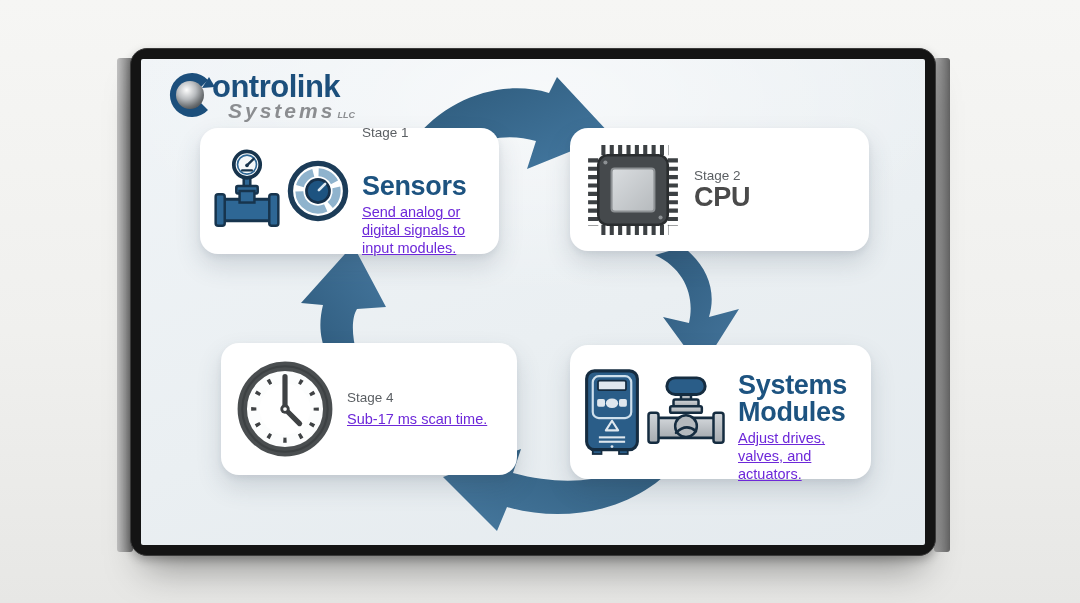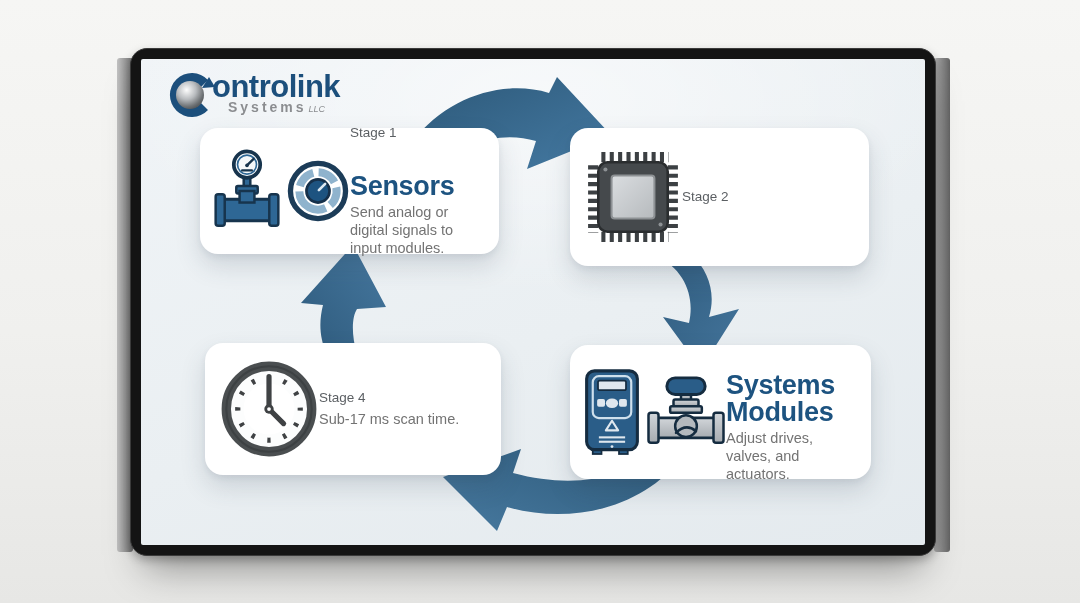--- a/index.html
+++ b/index.html
@@ -24,40 +24,40 @@
     position:relative;width:100%;height:100%;border-radius:2px;overflow:hidden;
     background:linear-gradient(160deg,#f0f4f7 0%,#eaeff2 55%,#e4eaee 100%);
   }
   .screen-glare{position:absolute;inset:0;pointer-events:none;
     background:radial-gradient(120% 90% at 50% 8%,rgba(255,255,255,.55) 0%,rgba(255,255,255,0) 45%);}
   
   .logo{position:absolute;left:22px;top:8px;display:flex;align-items:flex-start;z-index:3;}
   .logo-text{display:flex;flex-direction:column;margin-left:-7px;margin-top:4px;}
   .brand-main{font-size:31px;font-weight:bold;color:#1c4f7c;letter-spacing:-.5px;line-height:1;}
   .brand-sub-row{display:flex;align-items:baseline;padding-left:16px;margin-top:-2px;}
-  .brand-sub{font-size:14px;font-weight:bold;color:#8b8d90;letter-spacing:3px;line-height:1;}
-  .brand-suffix{font-size:9px;font-weight:normal;font-style:italic;color:#8b8d90;margin-left:2px;}
+  .brand-sub{font-size:21px;font-weight:bold;font-style:italic;color:#8b8d90;letter-spacing:3px;line-height:1;}
+  .brand-suffix{font-size:9px;font-weight:bold;font-style:italic;color:#8b8d90;margin-left:2px;}
   
   .card{
     position:absolute;background:#fff;border-radius:18px;z-index:2;
     box-shadow:0 12px 24px rgba(55,70,90,.17),0 3px 6px rgba(55,70,90,.08);
-    display:flex;align-items:center;
+    display:flex;align-items:center;gap:12px;
     padding:10px 14px;box-sizing:border-box;
   }
   .card-sensors{left:59px;top:69px;width:299px;height:126px;}
-  .card-cpu{left:429px;top:69px;width:299px;height:138px;}
+  .card-cpu{left:429px;top:69px;width:299px;height:123px;}
   .card-output{left:429px;top:286px;width:301px;height:134px;}
-  .card-cycle{left:64px;top:284px;width:296px;height:132px;}
+  .card-cycle{left:80px;top:284px;width:296px;height:132px;}
   .icon-group{display:flex;align-items:center;gap:6px;flex:0 0 auto;}
   .card-text{display:flex;flex-direction:column;justify-content:center;}
   .stage-label{font-size:13.5px;color:#5b5f63;line-height:1.25;}
   .card-title{font-size:27px;font-weight:bold;line-height:1.0;letter-spacing:-.3px;}
   .t-blue{color:#1d5380;margin-top:32px;}
   .t-gray{color:#4a4a4a;}
-  .card-desc{font-size:14.5px;color:#737373;line-height:1.22;margin-top:4px;max-width:172px;}
+  .card-desc{font-size:14.5px;color:#6d28d9;line-height:1.22;margin-top:4px;max-width:172px;text-decoration:underline;}
   .card-output .card-title,.card-cycle .card-title{max-width:150px;}
   
   .arrow{position:absolute;z-index:1;}
   .arrow-top{left:258px;top:16px;}
   .arrow-right{left:514px;top:188px;}
   .arrow-bottom{left:274px;top:388px;}
   .arrow-left{left:150px;top:186px;}
 </style>
 </head>
 <body>
@@ -175,20 +175,21 @@
             <line x1="9" y1="17" x2="9" y2="83" stroke="#3c4043" stroke-width="10" stroke-dasharray="4 4.2"></line>
             <line x1="87" y1="17" x2="87" y2="83" stroke="#3c4043" stroke-width="10" stroke-dasharray="4 4.2"></line>
             <rect x="14" y="14" width="68" height="68" rx="9" fill="#45494c" stroke="#2a2d2f" stroke-width="2.5"></rect>
             <rect x="27" y="27" width="42" height="42" rx="3" fill="url(#plate)" stroke="#8d9194" stroke-width="2"></rect>
             <circle cx="21" cy="21" r="2" fill="#8d9194"></circle>
             <circle cx="75" cy="75" r="2" fill="#8d9194"></circle>
           </svg>
         </div>
         <div class="card-text">
           <div class="stage-label">Stage 2</div>
+          <div class="card-title t-gray">CPU</div>
         </div>
       </div>
 
       <div class="card card-output">
         <div class="icon-group">
           <svg width="56" height="92" viewBox="0 0 64 100">
             <rect x="10" y="92" width="10" height="6" fill="#2a5d88" stroke="#152c40" stroke-width="2"></rect>
             <rect x="40" y="92" width="10" height="6" fill="#2a5d88" stroke="#152c40" stroke-width="2"></rect>
             <rect x="3" y="3" width="58" height="90" rx="9" fill="#2a5d88" stroke="#152c40" stroke-width="3.5"></rect>
             <rect x="10" y="9" width="44" height="48" rx="7" fill="none" stroke="#cfe0ec" stroke-width="2.5"></rect>

